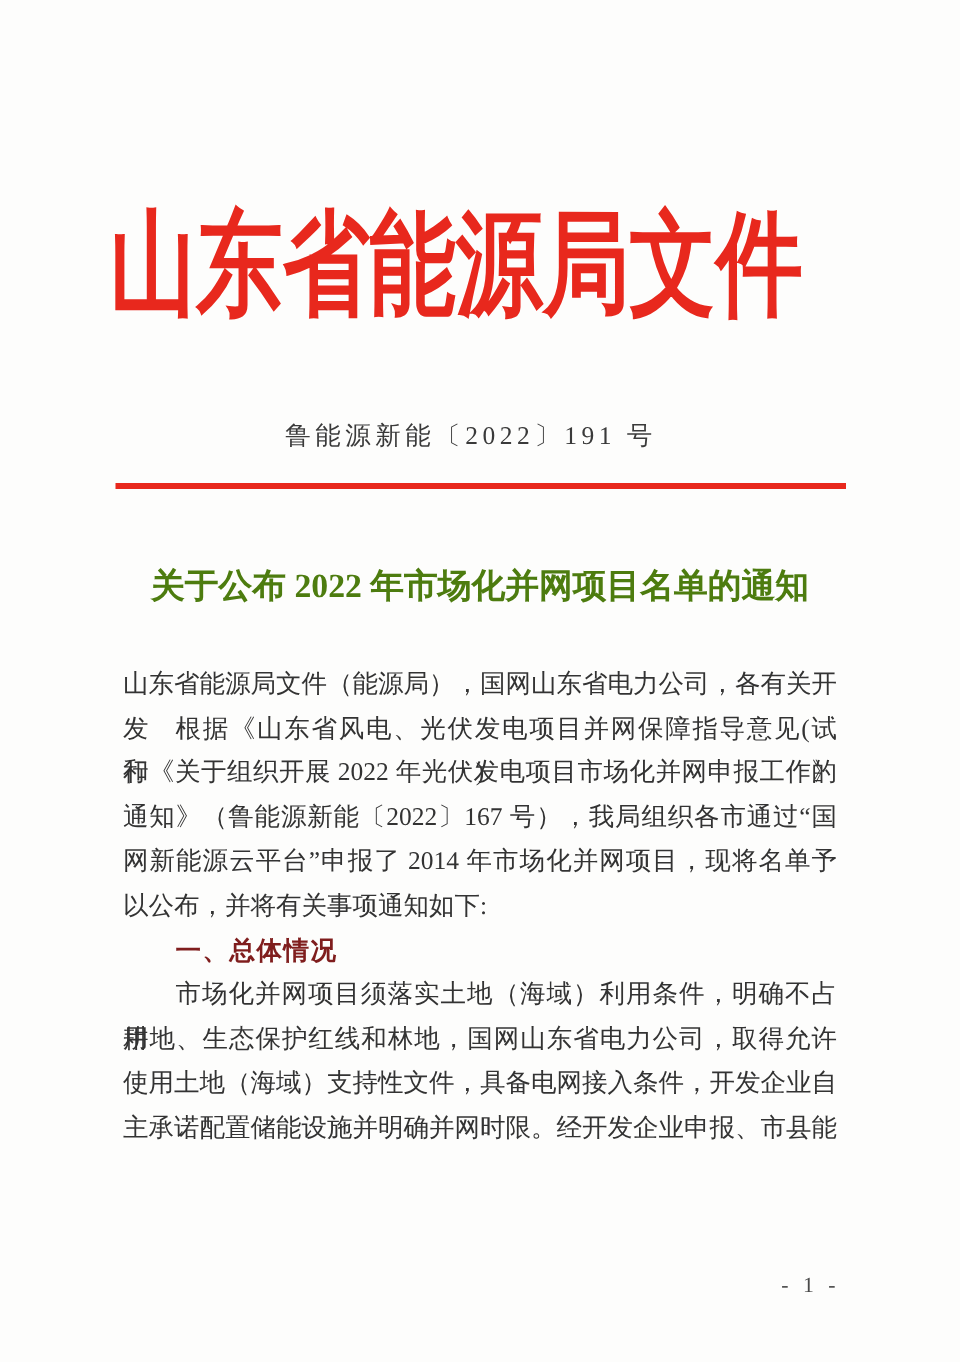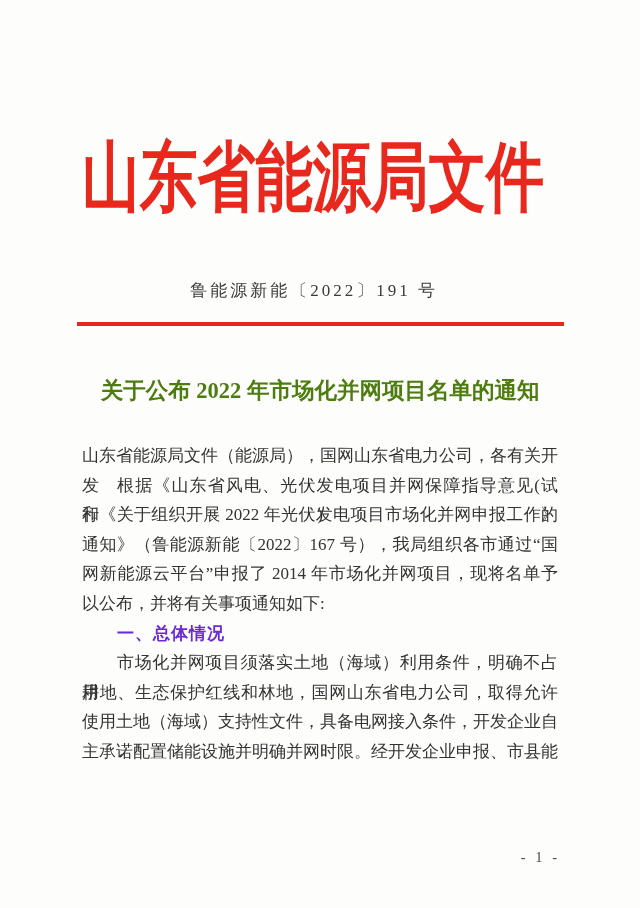--- a/index.html
+++ b/index.html
@@ -15,21 +15,20 @@
     font-family: "Liberation Serif", "DejaVu Serif", serif;
     color: #2e2e2e;
   }
 
   
   .letterhead {
     position: absolute;
     top: 133px;
     left: 0;
     width: 626px;
-    text-align: center;
     white-space: nowrap;
   }
   .letterhead .banner-text {
     display: inline-block;
     font-size: 76px;
     line-height: 88px;
     font-weight: bold;
     color: var(--accent, #e8281d);
     transform: scaleX(0.76);
     transform-origin: 50% 50%;
@@ -90,21 +89,21 @@
   }
   .line.justify {
     white-space: normal;
     text-align: justify;
     text-align-last: justify;
   }
   .line.indent { text-indent: 35px; }
   .line.heading {
     font-family: "Liberation Sans", "DejaVu Sans", sans-serif;
     font-weight: bold;
-    color: #6d28d9;
+    color: #7f1d1d;
     letter-spacing: 1px;
   }
 
   
   .page-number {
     position: absolute;
     top: 849px;
     right: 80px;
     font-size: 14.5px;
     letter-spacing: 3px;

